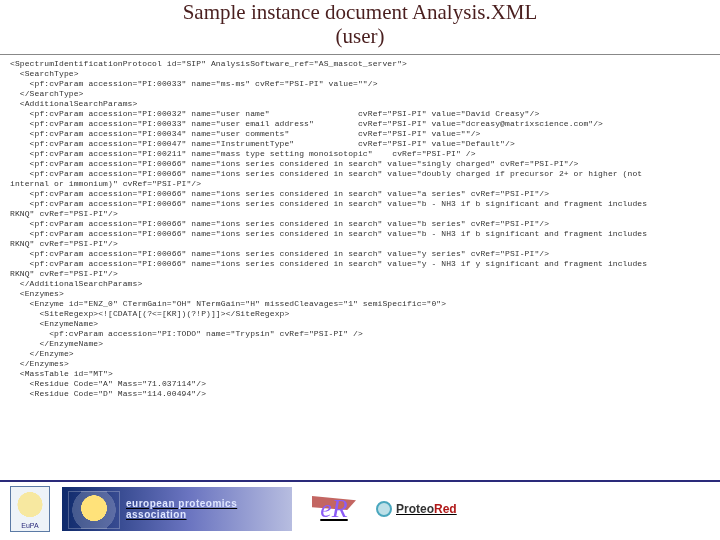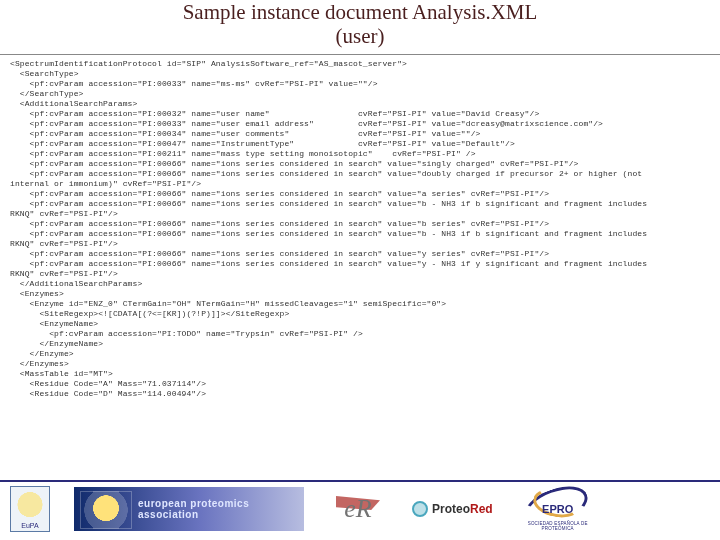--- a/index.html
+++ b/index.html
@@ -39,22 +39,23 @@
     letter-spacing: 0.1px;
     filter: blur(0.3px);
   }
   .footer {
     position: absolute;
     left: 0;
     right: 0;
     bottom: 6px;
     display: flex;
     align-items: center;
-    gap: 24px;
+    gap: 12px;
     padding: 0 4px 2px 10px;
+    text-decoration: underline;
   }
   .footer-hr {
     position: absolute;
     left: 0;
     right: 0;
     bottom: 58px;
     height: 2px;
     background: #2a2a7a;
   }
   .logo {
@@ -113,21 +114,21 @@
     background: #fff;
     position: relative;
     display: flex;
     align-items: center;
     justify-content: center;
   }
   .logo-er .er {
     font-family: "Times New Roman", serif;
     font-style: italic;
     font-size: 26px;
-    color: #737373;
+    color: #8b5cf6;
     position: relative;
   }
   .logo-er .swoosh {
     position: absolute;
     top: 8px;
     left: 8px;
     width: 44px;
     height: 14px;
     background: #b84b46;
     clip-path: polygon(0 0, 100% 30%, 80% 100%, 0 80%);
@@ -260,21 +261,15 @@
     <div class="logo logo-er">
       <span class="swoosh"></span>
       <span class="er">eR</span>
     </div>
     <div class="logo logo-proteored">
       <span class="dot"></span>
       <span class="txt">
         <span>Proteo</span><span class="red">Red</span>
       </span>
     </div>
-    <div class="logo logo-epro">
-      <span class="arc"></span>
-      <span class="arc2"></span>
-      <span class="label">EPRO</span>
-      <span class="small">SOCIEDAD ESPAÑOLA DE PROTEÓMICA</span>
-    </div>
   </div>
 
 </div>
 
 </body></html>

